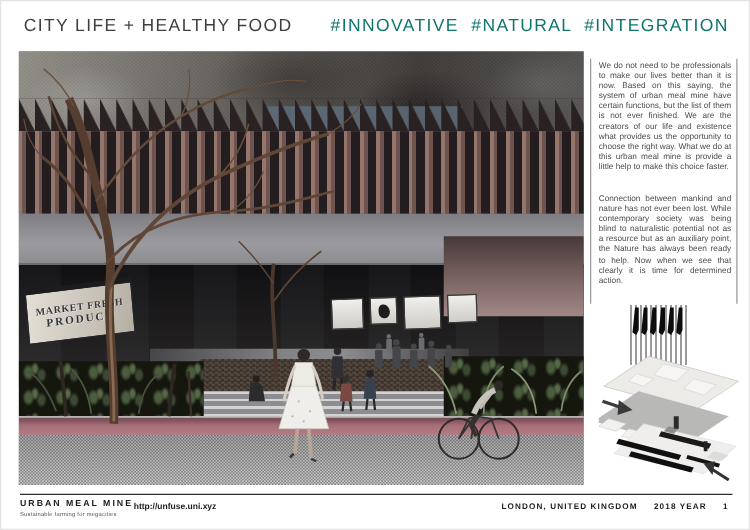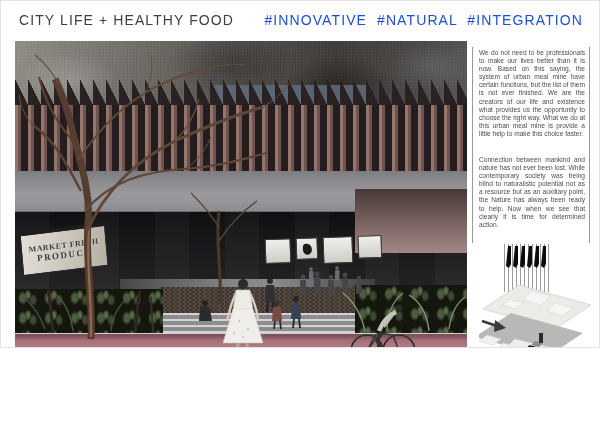--- a/index.html
+++ b/index.html
@@ -1,22 +1,22 @@
 <!DOCTYPE html>
 <html><head>
 <meta charset="utf-8">
 <style>
   html,body{margin:0;padding:0;background:#fff;}
   .page{
-    position:relative;width:600px;height:348px;background:#ffffff;overflow:hidden;
+    position:relative;width:600px;height:424px;background:#ffffff;overflow:hidden;
     font-family:"Liberation Sans", sans-serif;box-sizing:border-box;border:1px solid #e3e3e3;
   }
   
   .hdr-left{position:absolute;left:18px;top:11px;font-size:14px;letter-spacing:1.1px;color:#3f3f3f;white-space:pre;}
-  .hdr-right{position:absolute;right:16px;top:11px;font-size:14px;letter-spacing:1.1px;color:#1d4ed8;white-space:pre;}
+  .hdr-right{position:absolute;right:16px;top:11px;font-size:14px;letter-spacing:1.1px;color:#0f766e;white-space:pre;}
 
   
   .render{position:absolute;left:14px;top:40px;width:452px;height:347px;overflow:hidden;background:#8f8d8b;}
   .render *{position:absolute;}
   .sky{left:0;top:0;width:452px;height:130px;
     background:
       radial-gradient(70px 40px at 12% 30%, rgba(255,255,255,.18), transparent 70%),
       radial-gradient(90px 50px at 48% 18%, rgba(0,0,0,.28), transparent 70%),
       radial-gradient(80px 45px at 72% 35%, rgba(0,0,0,.35), transparent 70%),
       radial-gradient(60px 35px at 92% 20%, rgba(255,255,255,.10), transparent 70%),

